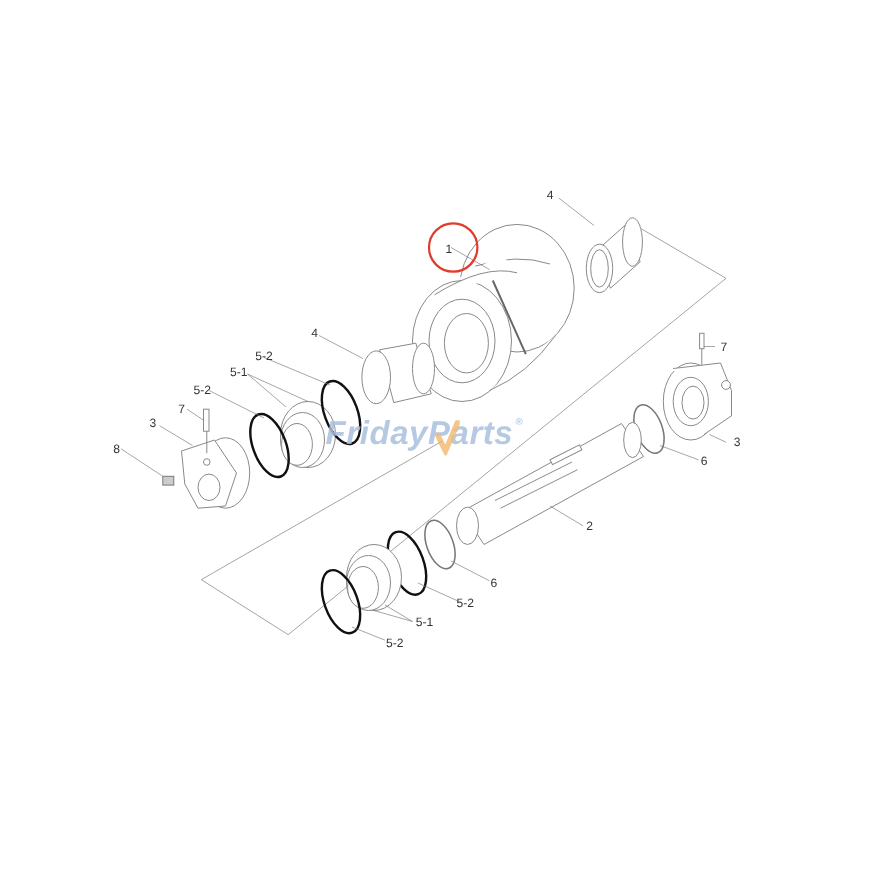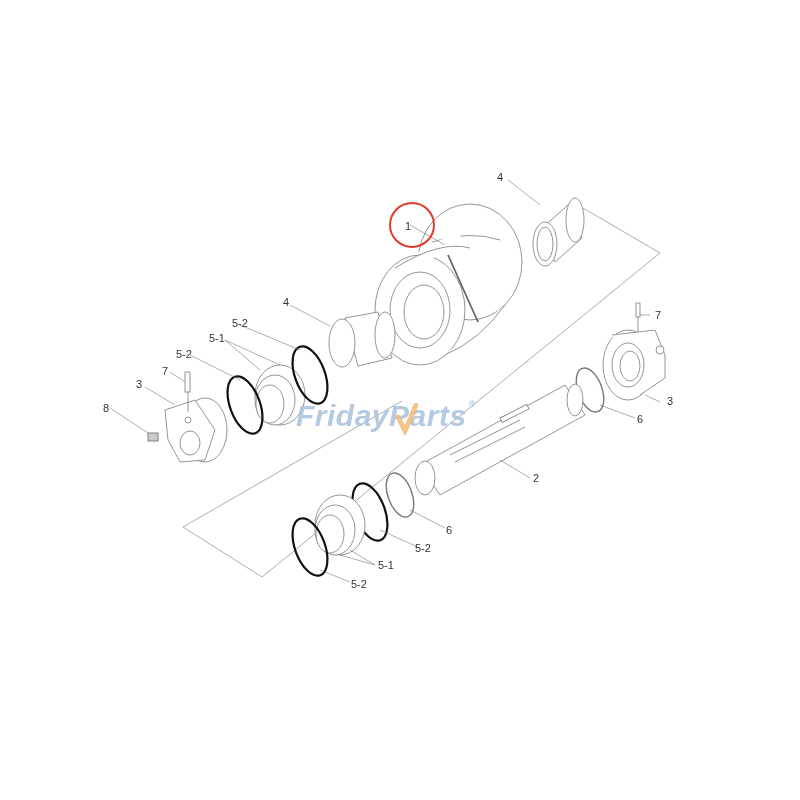--- a/index.html
+++ b/index.html
@@ -1,19 +1,19 @@
 <!DOCTYPE html>
 <html><head>
 <meta charset="utf-8">
 <style>
   html, body { margin:0; padding:0; background:#ffffff; }
   body { width:800px; height:800px; position:relative; overflow:hidden; font-family:"Liberation Sans", sans-serif; }
   #diagram { position:absolute; left:0; top:0; width:800px; height:800px; }
   .lbl { font-family:"Liberation Sans", sans-serif; font-size:11px; fill:#333; }
-  .wm { position:absolute; left:296px; top:399px; font-family:"Liberation Sans", sans-serif; font-weight:bold; font-style:italic; font-size:30px; letter-spacing:0.5px; color:#a9c0de; opacity:0.85; white-space:nowrap; }
+  .wm { position:absolute; left:296px; top:378px; font-family:"Liberation Sans", sans-serif; font-weight:bold; font-style:italic; font-size:30px; letter-spacing:0.5px; color:#a9c0de; opacity:0.85; white-space:nowrap; }
   .wm .reg { font-size:9px; vertical-align:top; margin-left:2px; color:#a9c0de; font-style:normal; }
 </style>
 </head>
 <body>
 
 <svg id="diagram" viewBox="0 0 800 800" xmlns="http://www.w3.org/2000/svg">
   <g fill="none" stroke="#777" stroke-width="0.8">
 
     <polyline points="583,208 660,253 262,577 183,527 402,401" stroke="#888" stroke-width="0.7"></polyline>
   </g>

